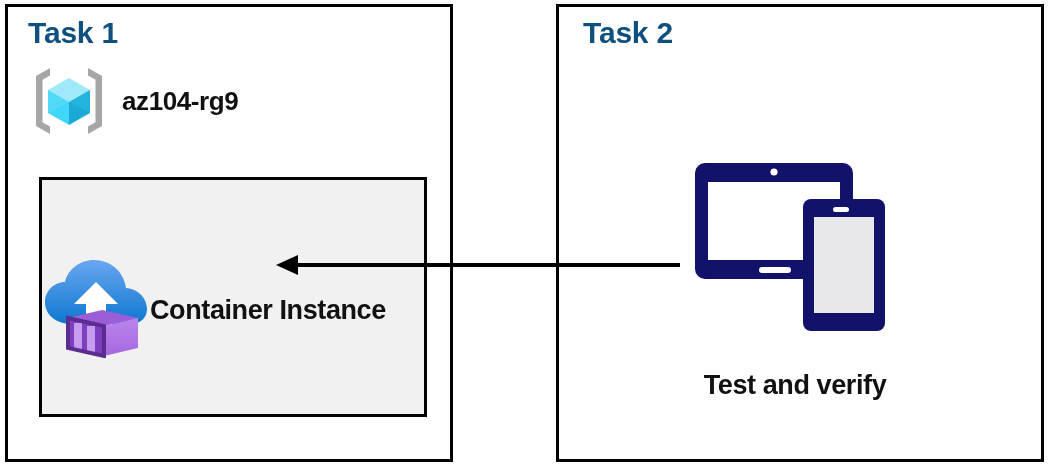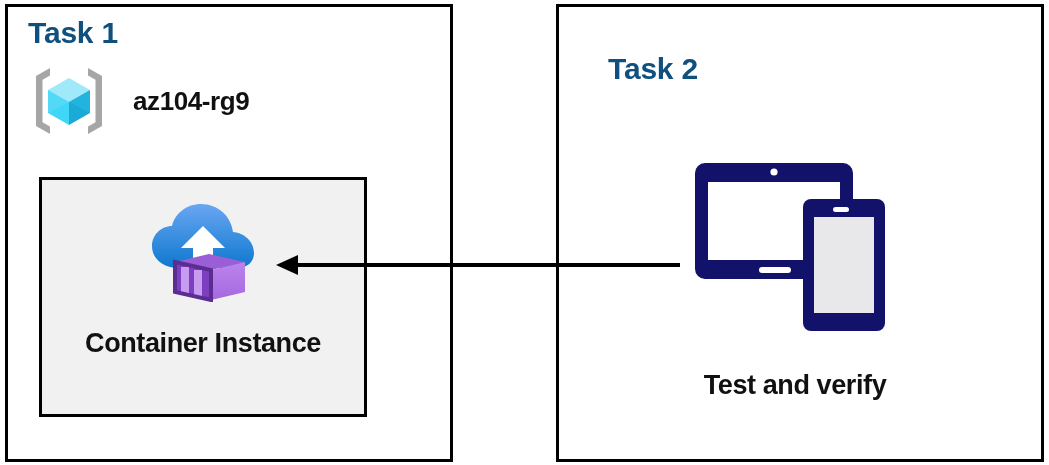--- a/index.html
+++ b/index.html
@@ -31,52 +31,52 @@
 
   .task-title {
     position: absolute;
     font-size: 30px;
     font-weight: bold;
     color: #10507f;
     letter-spacing: -0.2px;
     white-space: nowrap;
   }
   #task1-title { left: 28px;  top: 16px; }
-  #task2-title { left: 608px; top: 16px; margin-top: 36px; }
+  #task2-title { left: 583px; top: 16px; }
 
   
   #rg-row {
     position: absolute;
     left: 30px;
     top: 62px;
     display: flex;
     align-items: center;
-    gap: 25px;
+    gap: 14px;
   }
   #rg-icon { width: 78px; height: 78px; display: block; }
   #rg-label {
     font-size: 26px;
     font-weight: bold;
     color: #111111;
     letter-spacing: -0.4px;
     white-space: nowrap;
   }
 
   
   #container-box {
     position: absolute;
     left: 39px;
     top: 177px;
-    width: 328px;
+    width: 388px;
     height: 240px;
     box-sizing: border-box;
     border: 3px solid #000000;
     background: #f1f1f1;
     display: flex;
-    flex-direction: column;
+    flex-direction: row;
     align-items: center;
     justify-content: flex-start;
   }
   #aci-icon { width: 108px; height: 100px; display: block; margin-top: 22px; }
   #aci-label {
     margin-top: 26px;
     font-size: 27px;
     font-weight: bold;
     color: #111111;
     letter-spacing: -0.4px;

